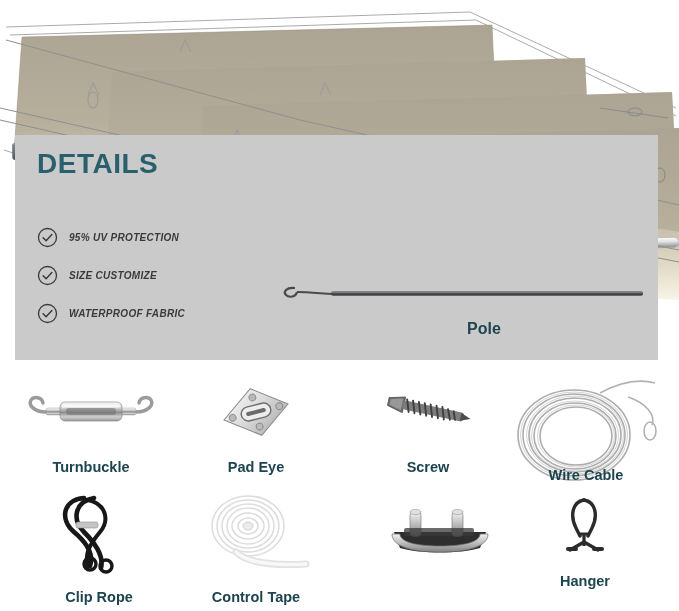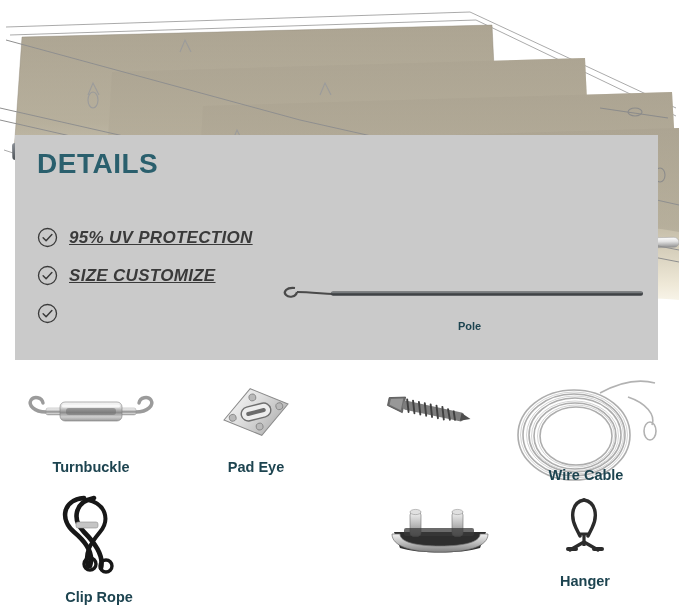--- a/index.html
+++ b/index.html
@@ -11,26 +11,26 @@
   .hero svg{position:absolute;left:0;top:0;}
 
   
   .details-panel{position:absolute;left:15px;top:135px;width:643px;height:225px;
                  background:#cacaca;}
   .details-title{position:absolute;left:22px;top:13px;font-size:28px;font-weight:bold;
                  letter-spacing:.5px;color:#2a5f6d;}
   .feature-list{position:absolute;left:22px;top:87px;}
   .feature-row{display:flex;align-items:center;height:31px;margin-bottom:7px;}
   .check-icon{width:21px;height:21px;flex:0 0 21px;margin-right:11px;}
-  .feature-text{font-size:17px;font-weight:bold;font-style:italic;color:#3a3a3a;
-                letter-spacing:.3px;white-space:nowrap;text-decoration:underline;}
+  .feature-text{font-size:10px;font-weight:bold;font-style:italic;color:#3a3a3a;
+                letter-spacing:.3px;white-space:nowrap;}
 
   
   .pole-wrap{position:absolute;left:258px;top:145px;width:380px;height:70px;}
-  .pole-label{position:absolute;left:185px;top:40px;font-size:11px;font-weight:bold;
+  .pole-label{position:absolute;left:194px;top:40px;font-size:16px;font-weight:bold;
               color:#1d4450;}
 
   
   .parts{position:absolute;left:0;top:375px;width:679px;height:236px;}
   .part{position:absolute;text-align:center;}
   .part .art{height:62px;display:flex;align-items:center;justify-content:center;}
   .part .cap{font-size:14.5px;font-weight:bold;color:#1d4450;margin-top:16px;
              white-space:nowrap;}
 
   .p0{left:10px;  top:6px;  width:162px;}
@@ -176,20 +176,21 @@
       <span class="feature-text">SIZE CUSTOMIZE</span>
     </div>
 
     <div class="feature-row">
       <span class="check-icon">
         <svg viewBox="0 0 24 24" width="21" height="21">
           <circle cx="12" cy="12" r="10.3" fill="none" stroke="#3a3a3a" stroke-width="1.5"></circle>
           <path d="M7 12.3 L10.4 15.7 L17 8.6" fill="none" stroke="#3a3a3a" stroke-width="1.7" stroke-linecap="round" stroke-linejoin="round"></path>
         </svg>
       </span>
+      <span class="feature-text">WATERPROOF FABRIC</span>
     </div>
   </div>
 
   <div class="pole-wrap">
     <svg width="380" height="30" viewBox="0 0 380 30">
       <path d="M22 8 C13 7 10 12 13 15 C16 18 23 17 24 12" fill="none" stroke="#4a4a4a" stroke-width="2.2"></path>
       <path d="M24 12 C34 12 44 13 60 14" fill="none" stroke="#4a4a4a" stroke-width="2"></path>
       <rect x="58" y="11.5" width="312" height="4.2" rx="2" fill="#3f4245"></rect>
       <rect x="58" y="11.8" width="312" height="1.4" rx="0.7" fill="#777b7e"></rect>
     </svg>
@@ -262,20 +263,21 @@
               <path d="M56 16 L60 28"></path>
               <path d="M62 16 L66 28"></path>
             <path d="M68 16 L72 28"></path>
               <path d="M74 17 L78 27"></path>
               <path d="M80 18 L83 26"></path>
           </g>
           <path d="M88 18 L98 22 L88 26 Z" fill="#4d4d4d"></path>
         </g>
       </svg>
     </div>
+    <div class="cap">Screw</div>
   </div>
 
   <div class="part p3">
     <div class="art" style="height:108px">
       <svg width="172" height="108" viewBox="0 0 172 108">
         <g fill="none" stroke="#adadad" stroke-width="1.6">
           <ellipse cx="74" cy="58" rx="56" ry="45"></ellipse>
           <ellipse cx="74" cy="58" rx="51" ry="41"></ellipse>
           <ellipse cx="75" cy="58" rx="46" ry="37"></ellipse>
           <ellipse cx="75" cy="59" rx="41" ry="33"></ellipse>
@@ -306,20 +308,38 @@
           <path d="M44 8 C62 12 66 28 56 40 C46 52 40 62 44 74"></path>
         </g>
         <rect x="32" y="30" width="22" height="6" rx="2" fill="#c5c5c5" stroke="#8e8e8e" stroke-width=".6"></rect>
         <circle cx="46" cy="72" r="6" fill="none" stroke="#171717" stroke-width="3.4"></circle>
         <circle cx="62" cy="74" r="6" fill="none" stroke="#171717" stroke-width="3.4"></circle>
       </svg>
     </div>
     <div class="cap">Clip Rope</div>
   </div>
 
+  <div class="part p5">
+    <div class="art" style="height:80px">
+      <svg width="120" height="82" viewBox="0 0 120 82">
+        <g fill="none" stroke="#dcdcdc" stroke-width="1.5">
+          <ellipse cx="52" cy="34" rx="36" ry="30"></ellipse>
+          <ellipse cx="52" cy="34" rx="31" ry="26"></ellipse>
+          <ellipse cx="52" cy="34" rx="26" ry="22"></ellipse>
+          <ellipse cx="52" cy="34" rx="21" ry="18"></ellipse>
+          <ellipse cx="52" cy="34" rx="16" ry="13"></ellipse>
+          <ellipse cx="52" cy="34" rx="10" ry="8"></ellipse>
+        </g>
+        <ellipse cx="52" cy="34" rx="5" ry="4" fill="#ececec" stroke="#d2d2d2" stroke-width="1"></ellipse>
+        <path d="M40 60 C50 70 76 74 110 72" fill="none" stroke="#e2e2e2" stroke-width="7" stroke-linecap="round"></path>
+        <path d="M40 60 C50 70 76 74 110 72" fill="none" stroke="#f8f8f8" stroke-width="3.4" stroke-linecap="round"></path>
+      </svg>
+    </div>
+    <div class="cap">Control Tape</div>
+  </div>
 
   <div class="part p6">
     <div class="art" style="height:60px">
       <svg width="120" height="58" viewBox="0 0 120 58">
         <defs>
           <linearGradient id="clip" x1="0" y1="0" x2="0" y2="1">
             <stop offset="0%" stop-color="#f2f2f2"></stop>
               <stop offset="50%" stop-color="#bdbdbd"></stop>
             <stop offset="100%" stop-color="#818181"></stop>
           </linearGradient>

